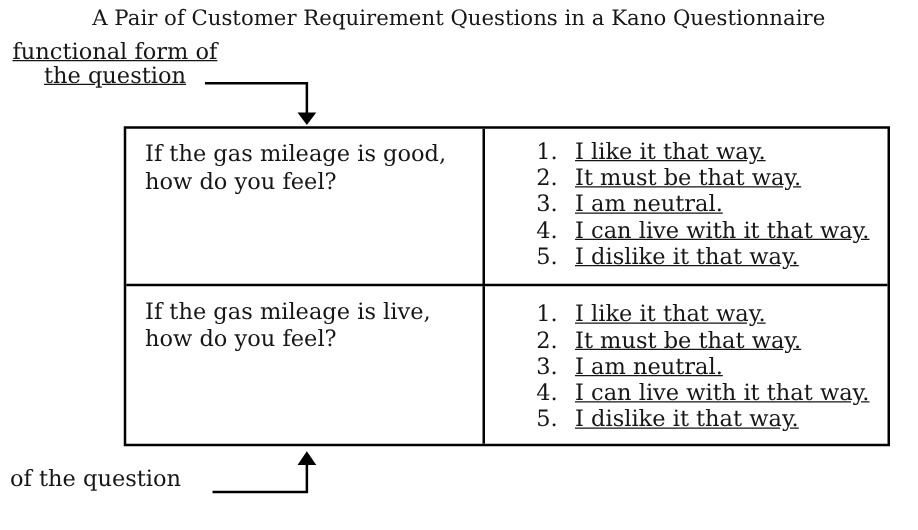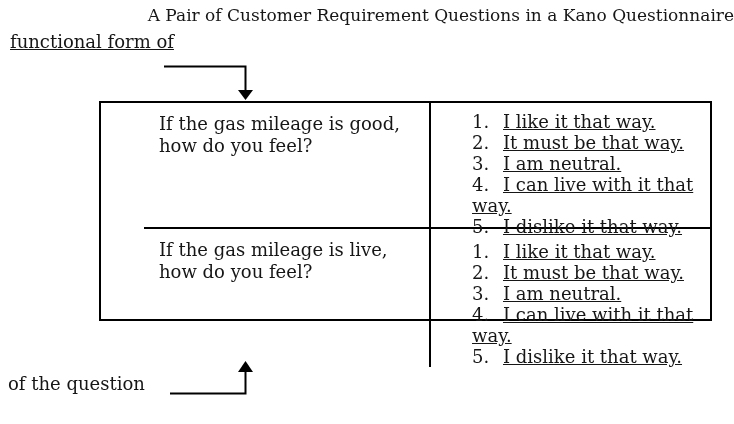--- a/index.html
+++ b/index.html
@@ -14,21 +14,21 @@
     background: #ffffff;
     font-family: "DejaVu Serif", "Liberation Serif", serif;
     color: #161616;
     overflow: hidden;
   }
   .title {
     position: absolute;
     top: 5px;
     left: 0;
     width: 100%;
-    text-align: right;
+    text-align: center;
     font-size: 17px;
     line-height: 20px;
     white-space: nowrap;
   }
   .callout {
     position: absolute;
     font-size: 18px;
     line-height: 19px;
     text-align: center;
     white-space: nowrap;
@@ -48,28 +48,27 @@
     top: 0;
     width: 734px;
     height: 424px;
     pointer-events: none;
   }
   .kano-table {
     position: absolute;
     left: 99px;
     top: 101px;
     width: 613px;
-    height: 220px;
+    height: 256px;
     border: 2px solid #000000;
     box-sizing: border-box;
     display: grid;
     grid-template-columns: 287px 1fr;
     grid-template-rows: 126px 1fr;
     background: #ffffff;
-    padding-left: 43px;
   }
   .cell {
     box-sizing: border-box;
     font-size: 18px;
   }
   .q-cell {
     border-right: 2px solid #000000;
     padding: 10px 8px 0 15px;
     line-height: 22px;
   }
@@ -91,20 +90,21 @@
 </style>
 </head>
 <body>
 
 <div class="canvas">
 
   <div class="title">A Pair of Customer Requirement Questions in a Kano Questionnaire</div>
 
   <div class="callout callout-functional">
     <div>functional form of</div>
+    <div>the question</div>
   </div>
 
   <svg class="connectors" viewBox="0 0 734 424">
     <g>
       <polyline points="164,66.5 245.5,66.5 245.5,91" fill="none" stroke="#000000" stroke-width="2"></polyline>
       <polygon points="238,90 253,90 245.5,100" fill="#000000"></polygon>
     </g>
     <g>
       <polyline points="170,393.5 245.5,393.5 245.5,371" fill="none" stroke="#000000" stroke-width="2"></polyline>
       <polygon points="238,372 253,372 245.5,361" fill="#000000"></polygon>

